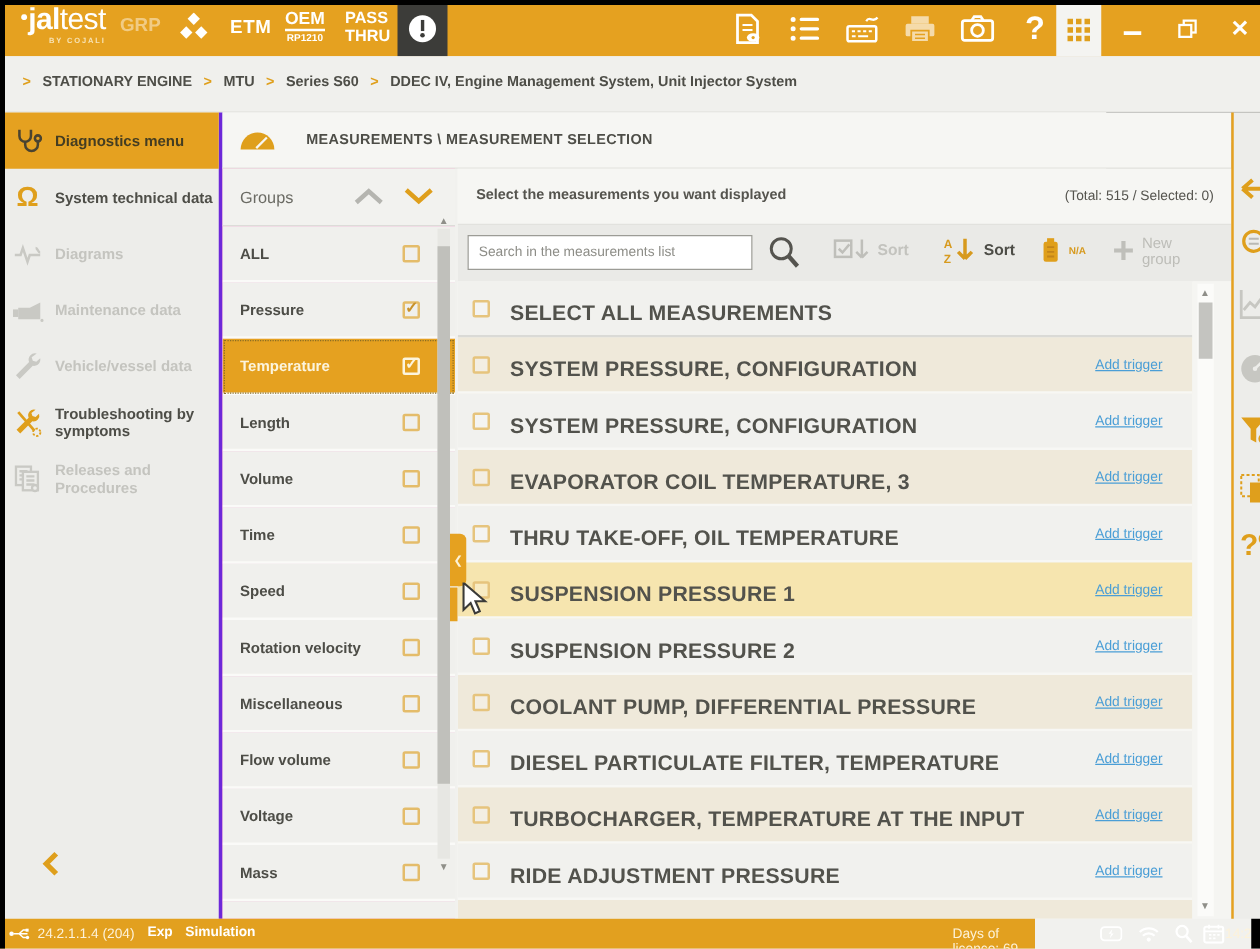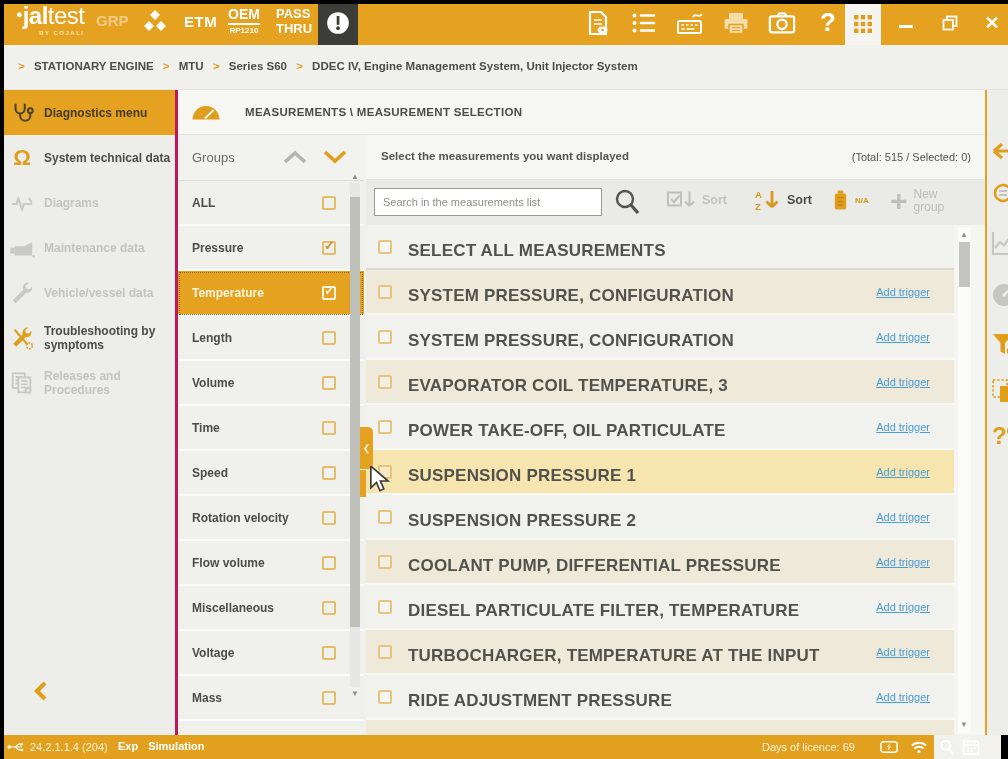--- a/index.html
+++ b/index.html
@@ -34,21 +34,21 @@
 
   
   .crumbbar{position:absolute;left:0;top:45px;width:1008px;height:45px;background:#F0F0ED;border-bottom:1px solid #E3E3DF}
   .crumbs{position:absolute;left:12px;top:15px;font-size:11.5px;font-weight:bold;color:#4D4D47;white-space:nowrap}
   .crumbs .sep{color:#DF9F1C;margin:0 6px;font-weight:bold}
   .sconn{position:absolute;top:50px;width:40px;height:38px;color:#C7C7C2;text-align:center}
   .sconn .cap{font-size:6.5px;font-weight:bold;color:#C7C7C2;margin-top:-3px}
   .disconnect{position:absolute;right:0;top:45px;width:123px;height:45px;background:#4B4B46;color:#fff;display:flex;align-items:center;justify-content:center;gap:9px;font-size:12px;font-weight:bold;cursor:pointer}
 
   
-  .sidebar{position:absolute;left:0;top:90px;width:178px;height:645px;background:#EDEDEA;border-right:3px solid #be185d}
+  .sidebar{position:absolute;left:0;top:90px;width:178px;height:645px;background:#EDEDEA;border-right:3px solid #6d28d9}
   .side-item{position:relative;height:45px;display:flex;align-items:center;cursor:pointer}
   .side-item .sic{position:absolute;left:9px;width:26px;height:26px;display:flex;align-items:center;justify-content:center;color:#DF9F1C}
   .side-item .slab{position:absolute;left:44px;width:128px;font-size:12px;font-weight:bold;line-height:14px;color:#4D4D47}
   .side-item.active{background:#E5A120}
   .side-item.active .sic{color:#4A4330}
   .side-item.active .slab{color:#443D22}
   .side-item.disabled .sic{color:#C9C9C4}
   .side-item.disabled .slab{color:#C4C4BF}
   .side-collapse{position:absolute;left:32px;top:590px;width:22px;height:24px;color:#DF9F1C}
 
@@ -112,21 +112,21 @@
   
   .handle{position:absolute;left:360px;top:427px;width:13px;height:42px;background:#E5A120;border-radius:0 5px 5px 0;color:#FDF3D7;display:flex;align-items:center;justify-content:center;font-size:9px;cursor:pointer}
   .rowmark{position:absolute;left:360px;top:470px;width:6px;height:27px;background:#E5A120}
 
   
   .rail{position:absolute;left:985px;top:90px;width:23px;height:645px;background:#EDEDEA;border-left:2px solid #E5A120;overflow:hidden}
   .rico{position:absolute;left:4px;width:28px;height:28px;color:#DF9F1C}
   .rico.gray{color:#C7C7C2}
 
   
-  .statusbar{position:absolute;left:0;top:735px;width:934px;height:24px;background:#E2A01F;color:#fff}
+  .statusbar{position:absolute;left:0;top:735px;width:828px;height:24px;background:#E2A01F;color:#fff}
   .sb-ico{position:absolute;top:4px;width:18px;height:16px;color:#fff}
   .ver{position:absolute;left:30px;top:6px;font-size:11px;color:#FDF2D9}
   .mode{position:absolute;left:118px;top:5px;font-size:11px;font-weight:bold;color:#fff}
   .mode span+span{margin-left:10px}
   .licence{position:absolute;left:762px;top:6px;font-size:11px;color:#FDF2D9}
   .sbtime{position:absolute;left:980px;top:6px;font-size:11px;color:#FDF2D9}
 
   
   .edge-top{position:absolute;left:0;top:0;width:1008px;height:4px;background:#000}
   .edge-left{position:absolute;left:0;top:0;width:4px;height:759px;background:#000}
@@ -387,25 +387,25 @@
         </div>
         <div class="gitem">
           <span class="glab">Speed</span>
           <span class="cb"></span>
         </div>
         <div class="gitem">
           <span class="glab">Rotation velocity</span>
           <span class="cb"></span>
         </div>
         <div class="gitem">
+          <span class="glab">Miscellaneous</span>
+          <span class="cb"></span>
+        </div>
+        <div class="gitem">
           <span class="glab">Flow volume</span>
-          <span class="cb"></span>
-        </div>
-        <div class="gitem">
-          <span class="glab">Miscellaneous</span>
           <span class="cb"></span>
         </div>
         <div class="gitem">
           <span class="glab">Voltage</span>
           <span class="cb"></span>
         </div>
         <div class="gitem">
           <span class="glab">Mass</span>
           <span class="cb"></span>
         </div>
@@ -475,21 +475,21 @@
           <span class="mlabel">SYSTEM PRESSURE, CONFIGURATION</span>
           <a class="trig">Add trigger</a>
         </div>
         <div class="mrow beige">
           <span class="cb"></span>
           <span class="mlabel">EVAPORATOR COIL TEMPERATURE, 3</span>
           <a class="trig">Add trigger</a>
         </div>
         <div class="mrow">
           <span class="cb"></span>
-          <span class="mlabel">POWER TAKE-OFF, OIL PARTICULATE</span>
+          <span class="mlabel">THRU TAKE-OFF, OIL TEMPERATURE</span>
           <a class="trig">Add trigger</a>
         </div>
         <div class="mrow highlight">
           <span class="cb"></span>
           <span class="mlabel">SUSPENSION PRESSURE 1</span>
           <a class="trig">Add trigger</a>
         </div>
         <div class="mrow">
           <span class="cb"></span>
           <span class="mlabel">SUSPENSION PRESSURE 2</span>

